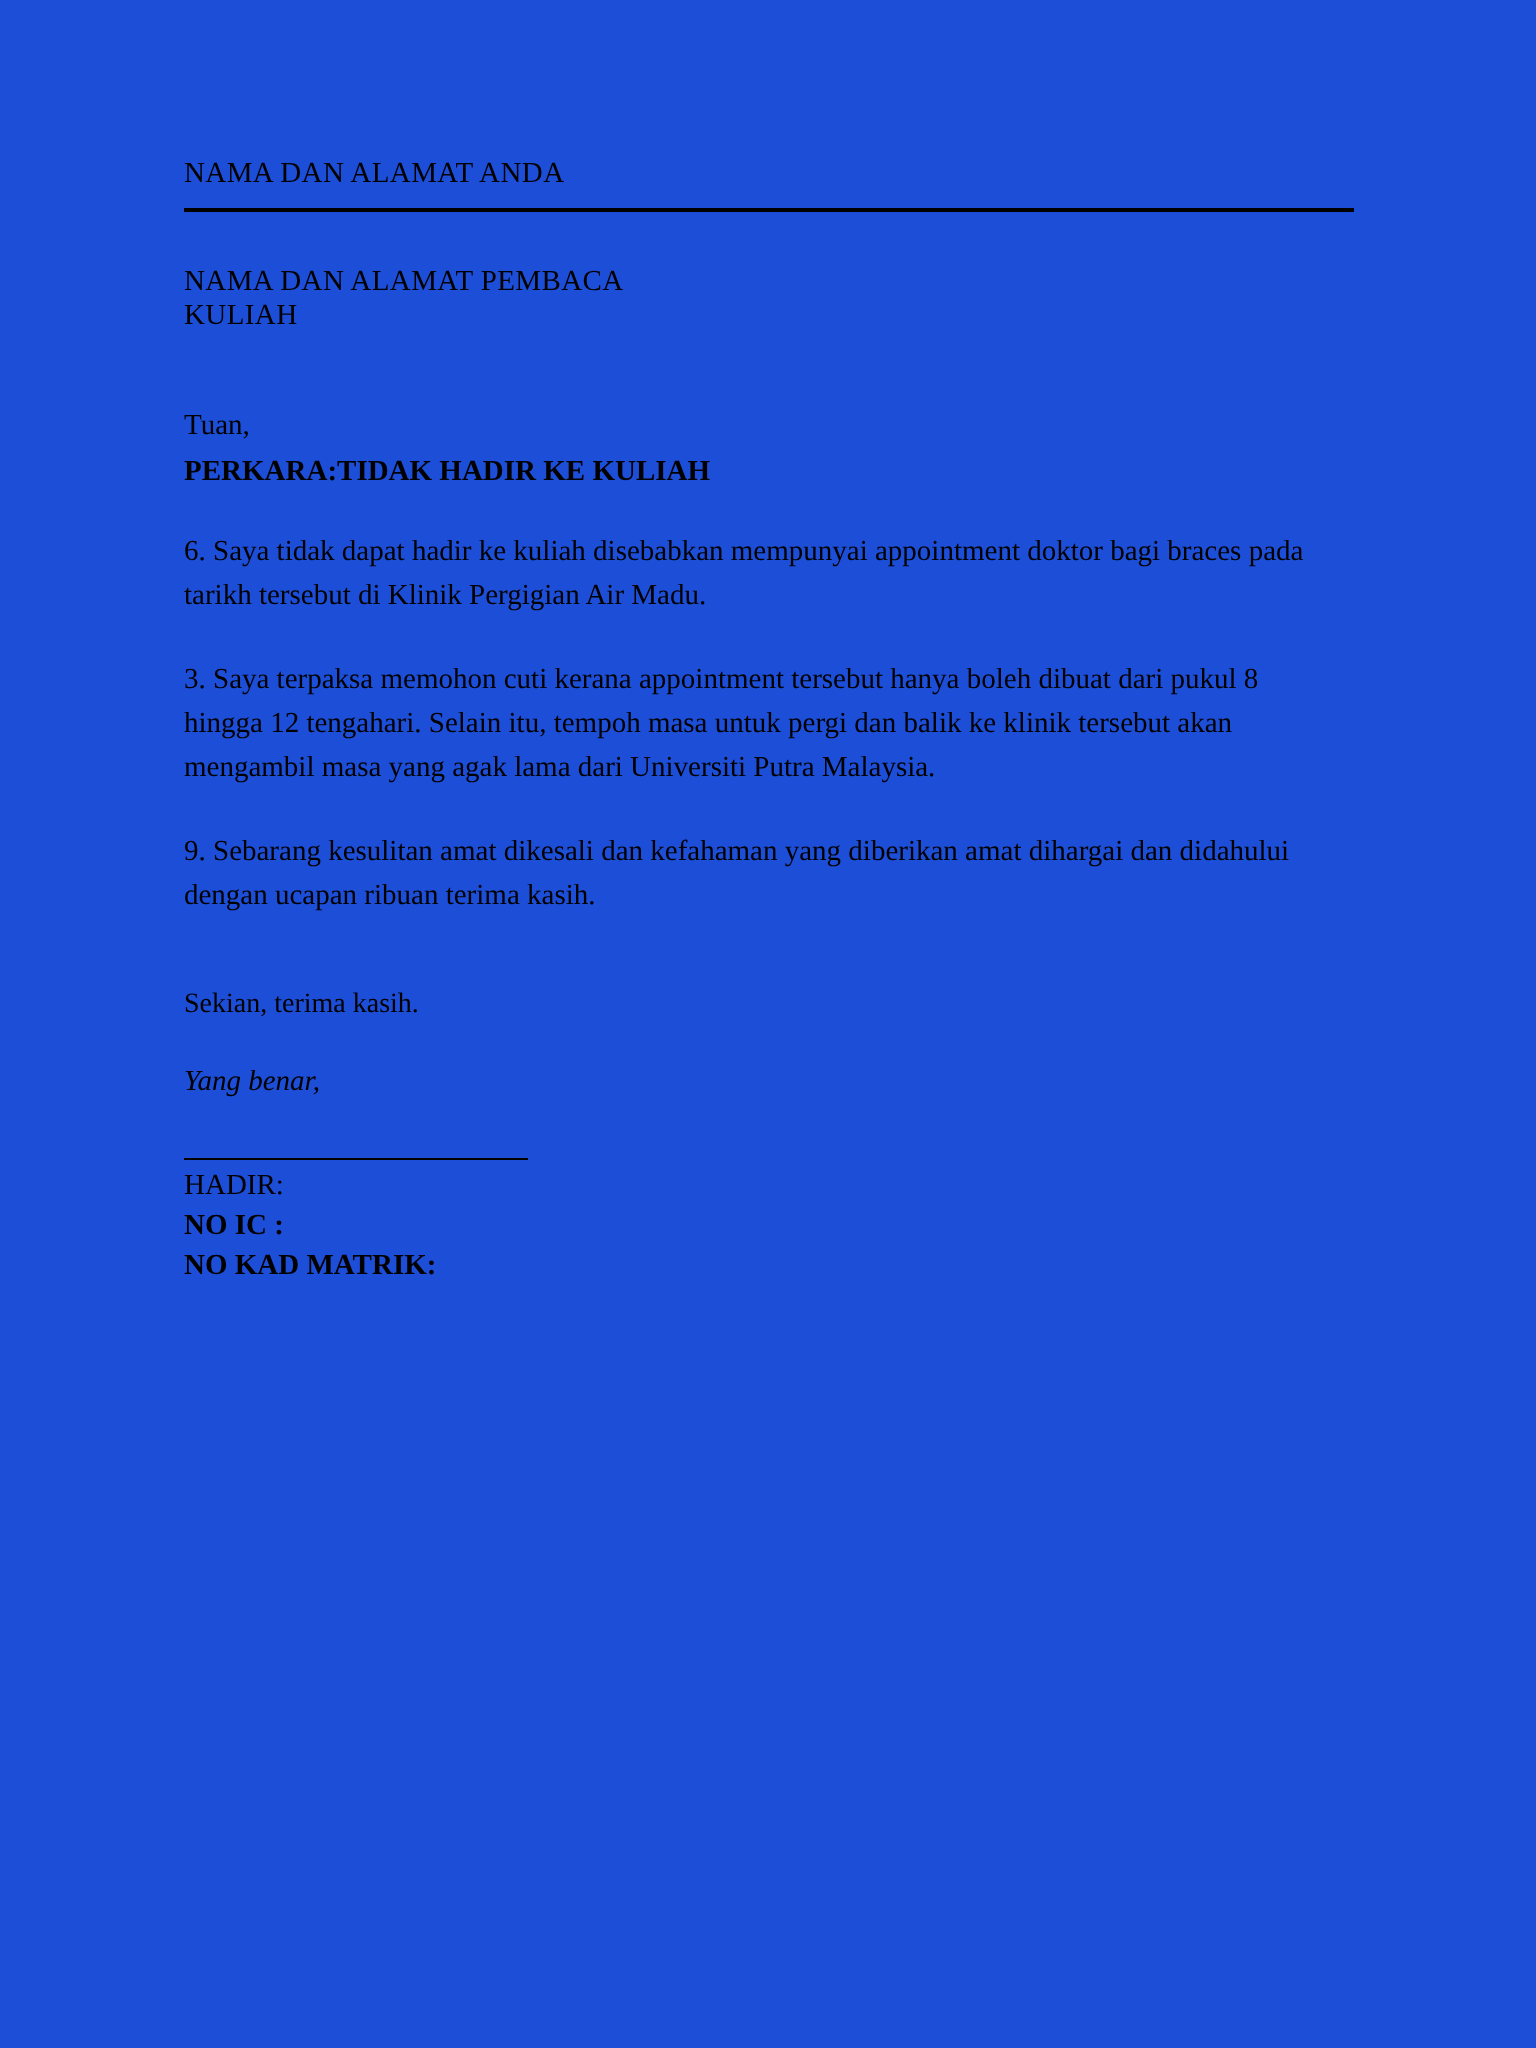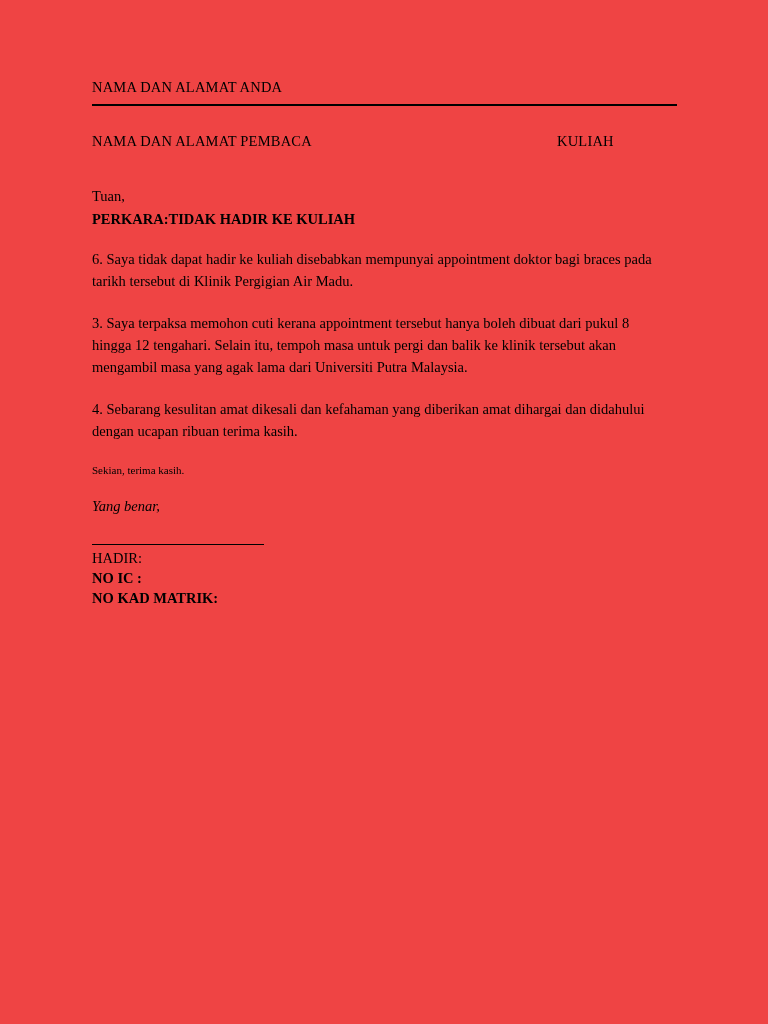--- a/index.html
+++ b/index.html
@@ -11,21 +11,21 @@
     width: 768px;
     height: 1024px;
     font-family: "Liberation Serif", serif;
     color: #000000;
     overflow: hidden;
   }
   .page {
     position: relative;
     width: 768px;
     height: 1024px;
-    background: #ef4444;
+    background: #1d4ed8;
     box-sizing: border-box;
     padding: 78px 92px 0 92px;
   }
   .sender-line {
     font-size: 14.5px;
     letter-spacing: 0.2px;
     line-height: 1.35;
     padding-bottom: 6px;
   }
   .rule {
@@ -34,20 +34,21 @@
     margin: 0 0 0 0;
     width: 585px;
   }
   .recipient-row {
     display: flex;
     justify-content: flex-start;
     align-items: baseline;
     font-size: 14.5px;
     letter-spacing: 0.2px;
     margin-top: 27px;
+    flex-direction: column;
   }
   .recipient-row .recipient {
     width: 465px;
   }
   .recipient-row .date {
     white-space: nowrap;
   }
   .salutation {
     font-size: 14.5px;
     margin-top: 38px;
@@ -58,22 +59,22 @@
     margin-top: 6px;
   }
   p.body-par {
     font-size: 14.5px;
     line-height: 1.52;
     margin: 20px 0 0 0;
     width: 580px;
     text-align: left;
   }
   .closing {
-    font-size: 11px;
-    margin-top: 22px;
+    font-size: 14px;
+    margin-top: 36px;
   }
   .yours {
     font-size: 14.5px;
     margin-top: 22px;
     font-style: italic;
   }
   .sig-line {
     margin-top: 28px;
     width: 172px;
     border-bottom: 1px solid #000000;
@@ -100,21 +101,21 @@
   <div class="recipient-row">
     <div class="recipient">NAMA DAN ALAMAT PEMBACA</div>
     <div class="date">KULIAH</div>
   </div>
 
   <div class="salutation">Tuan,</div>
   <div class="subject">PERKARA:TIDAK HADIR KE KULIAH</div>
 
   <p class="body-par">6. Saya tidak dapat hadir ke kuliah disebabkan mempunyai appointment doktor bagi braces pada tarikh tersebut di Klinik Pergigian Air Madu.</p>
   <p class="body-par">3. Saya terpaksa memohon cuti kerana appointment tersebut hanya boleh dibuat dari pukul 8 hingga 12 tengahari. Selain itu, tempoh masa untuk pergi dan balik ke klinik tersebut akan mengambil masa yang agak lama dari Universiti Putra Malaysia.</p>
-  <p class="body-par">4. Sebarang kesulitan amat dikesali dan kefahaman yang diberikan amat dihargai dan didahului dengan ucapan ribuan terima kasih.</p>
+  <p class="body-par">9. Sebarang kesulitan amat dikesali dan kefahaman yang diberikan amat dihargai dan didahului dengan ucapan ribuan terima kasih.</p>
 
   <div class="closing">Sekian, terima kasih.</div>
   <div class="yours">Yang benar,</div>
 
   <div class="sig-line"></div>
 
   <div class="sig-field">HADIR:</div>
   <div class="sig-field">NO IC :</div>
   <div class="sig-field">NO KAD MATRIK:</div>
 

